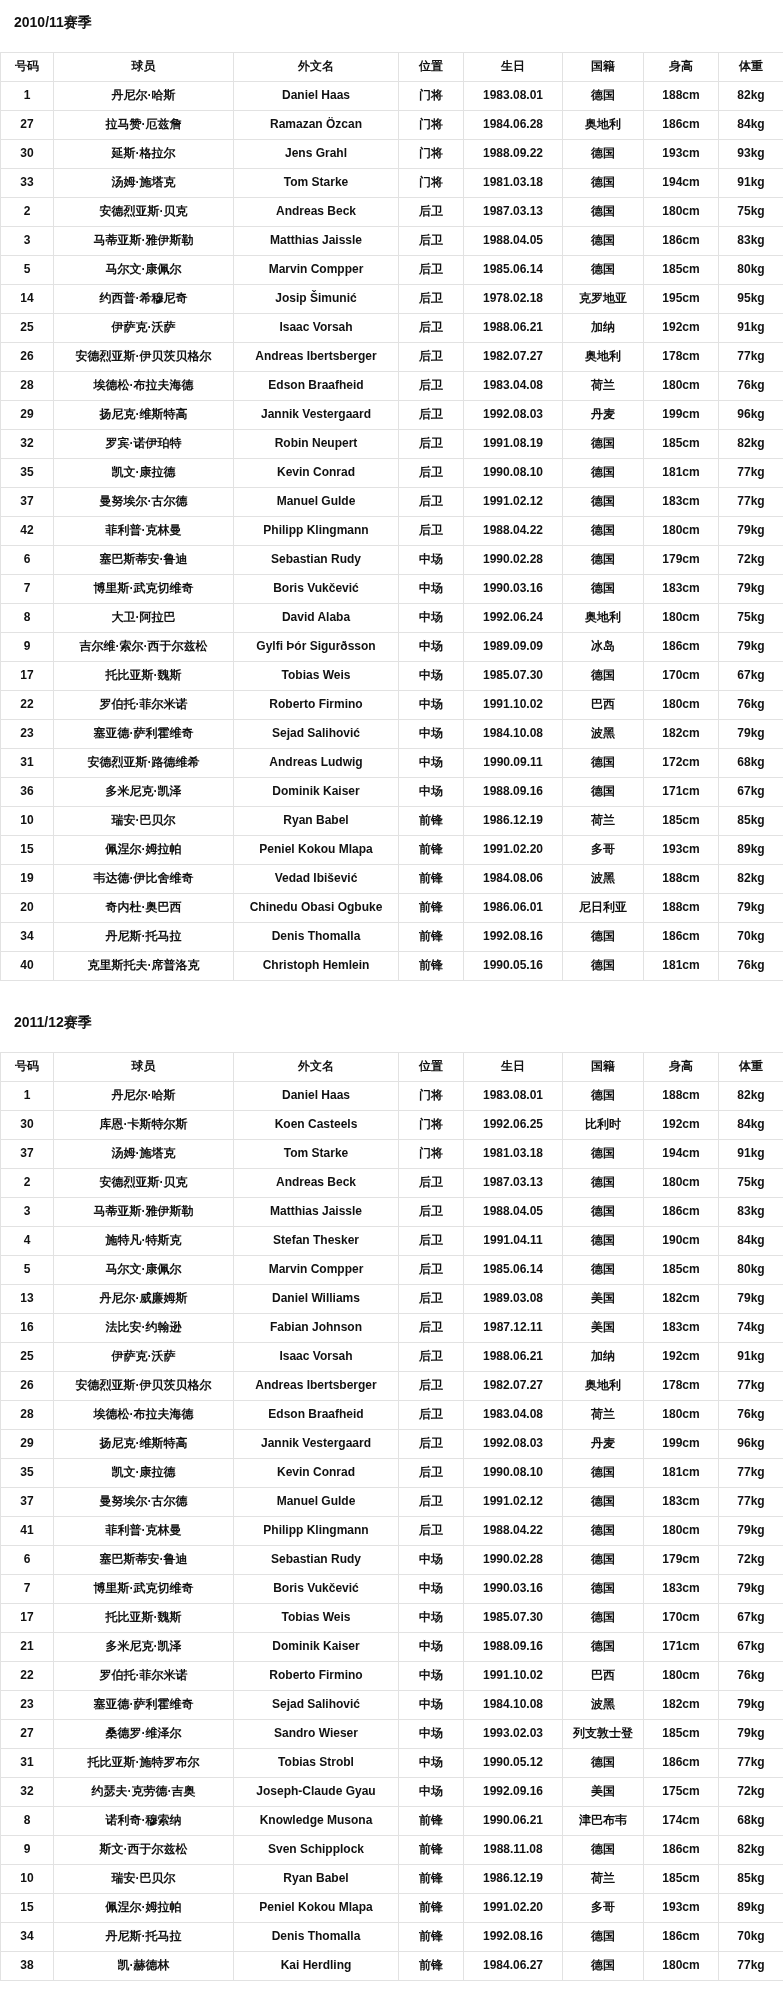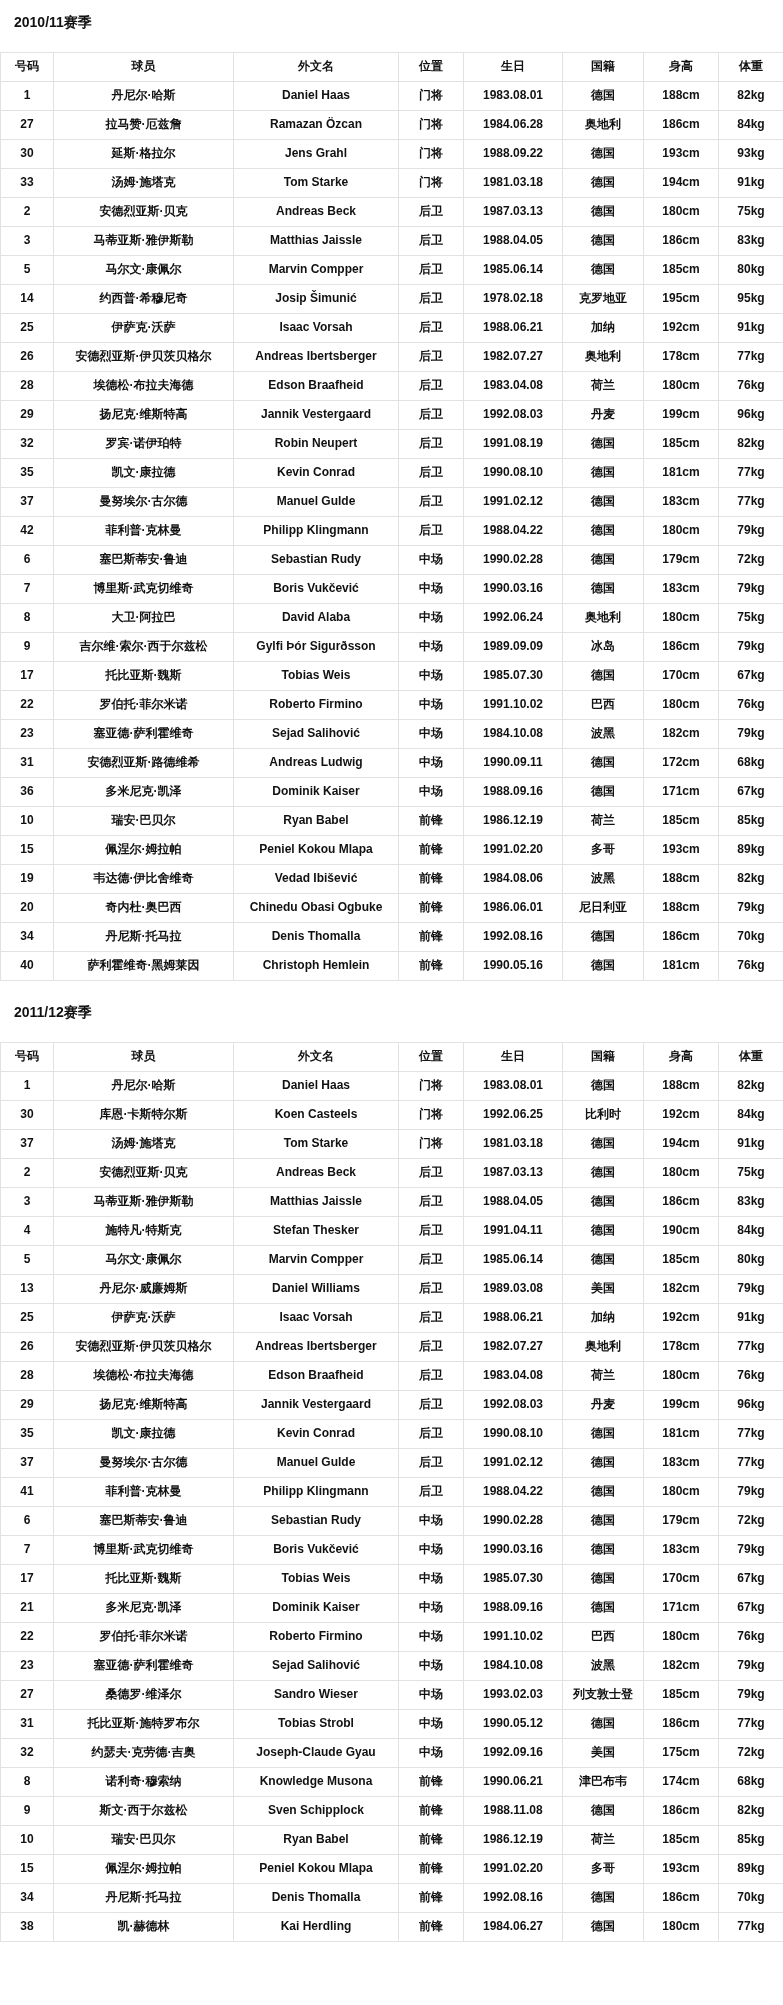--- a/index.html
+++ b/index.html
@@ -17,21 +17,21 @@
     padding-bottom: 13px;
   }
   .season-title {
     font-size: 14px;
     font-weight: 700;
     color: #111111;
     margin: 14px 0 16px 14px;
     line-height: 17px;
   }
   .season-section:not(:first-child) .season-title {
-    margin-top: 23px;
+    margin-top: 33px;
   }
   table.roster {
     width: 783px;
     border-collapse: collapse;
     table-layout: fixed;
     margin-top: 21px;
   }
   table.roster th,
   table.roster td {
     border: 1px solid #e2e2e2;
@@ -381,21 +381,21 @@
             <td>丹尼斯·托马拉</td>
             <td>Denis Thomalla</td>
             <td>前锋</td>
             <td>1992.08.16</td>
             <td>德国</td>
             <td>186cm</td>
             <td>70kg</td>
           </tr>
           <tr>
             <td>40</td>
-            <td>萨利霍维奇·黑姆莱因</td>
+            <td>克里斯托夫·席普洛克</td>
             <td>Christoph Hemlein</td>
             <td>前锋</td>
             <td>1990.05.16</td>
             <td>德国</td>
             <td>181cm</td>
             <td>76kg</td>
           </tr>
         </tbody>
     </table>
   </section>
@@ -500,20 +500,30 @@
             <td>13</td>
             <td>丹尼尔·威廉姆斯</td>
             <td>Daniel Williams</td>
             <td>后卫</td>
             <td>1989.03.08</td>
             <td>美国</td>
             <td>182cm</td>
             <td>79kg</td>
           </tr>
           <tr>
+            <td>16</td>
+            <td>法比安·约翰逊</td>
+            <td>Fabian Johnson</td>
+            <td>后卫</td>
+            <td>1987.12.11</td>
+            <td>美国</td>
+            <td>183cm</td>
+            <td>74kg</td>
+          </tr>
+          <tr>
             <td>25</td>
             <td>伊萨克·沃萨</td>
             <td>Isaac Vorsah</td>
             <td>后卫</td>
             <td>1988.06.21</td>
             <td>加纳</td>
             <td>192cm</td>
             <td>91kg</td>
           </tr>
           <tr>

